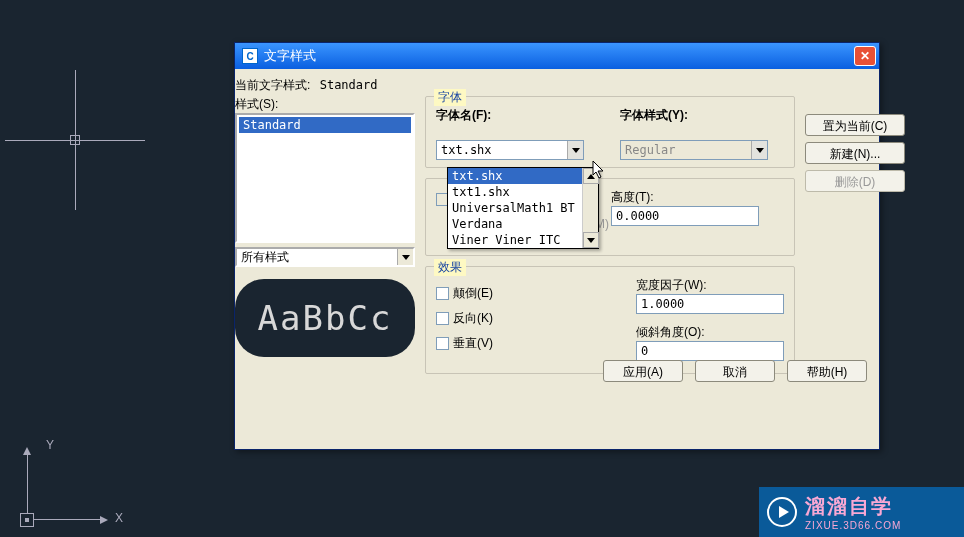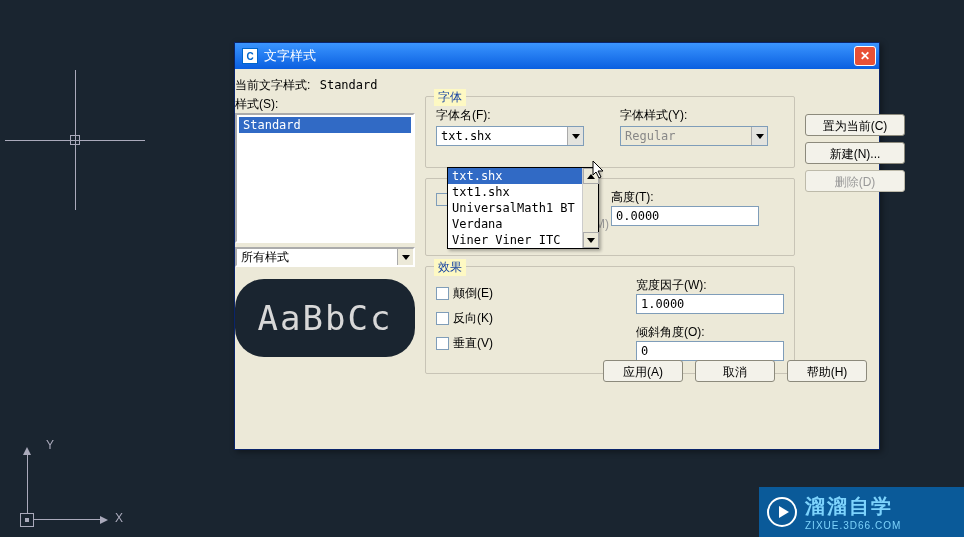--- a/index.html
+++ b/index.html
@@ -113,21 +113,21 @@
   border: 1px solid #c8c4b6; border-radius: 2px;
   padding: 10px 10px 12px 10px; margin-bottom: 10px;
   position: relative;
 }
 .group .legend {
   position: absolute; top: -8px; left: 8px;
   background: #fef9c3; padding: 0 4px; color: #1845a2;
 }
 .field-row { display: flex; gap: 20px; }
 .field { flex: 1; }
-.field label { display: block; margin-bottom: 2px; }
+.field label { display: block; margin-bottom: 16px; font-weight: bold; }
 
 .input, .select {
   width: 148px; height: 20px; background: #fff;
   border: 1px solid #7f9db9; padding: 1px 4px;
   font-family: monospace; display: flex; align-items: center;
   position: relative;
 }
 .select.disabled { background: #ece9d8; color: #888; }
 .select .arrow {
   position: absolute; right: 0; top: 0; bottom: 0;
@@ -179,21 +179,21 @@
 .bottom-btns {
   position: absolute; right: 12px; bottom: 10px;
   display: flex; gap: 12px;
 }
 .bottom-btns .btn { width: 80px; margin: 0; }
 
 
 .watermark {
   position: absolute; right: 0; bottom: 0;
   width: 205px; height: 50px;
-  background: #0a5a99; color: #7dd3fc;
+  background: #0a5a99; color: #f9a8d4;
   display: flex; align-items: center; padding: 0 8px;
 }
 .watermark .play {
   width: 30px; height: 30px; border: 2px solid #fff; border-radius: 50%;
   display: flex; align-items: center; justify-content: center; margin-right: 8px;
 }
 .watermark .play::after { content:""; border-left: 10px solid #fff; border-top: 6px solid transparent; border-bottom: 6px solid transparent; margin-left:3px;}
 .watermark .txt { display: flex; flex-direction: column; }
 .watermark .big { font-size: 20px; font-weight: bold; letter-spacing: 2px; }
 .watermark .small { font-size: 10px; letter-spacing: 1px; }

